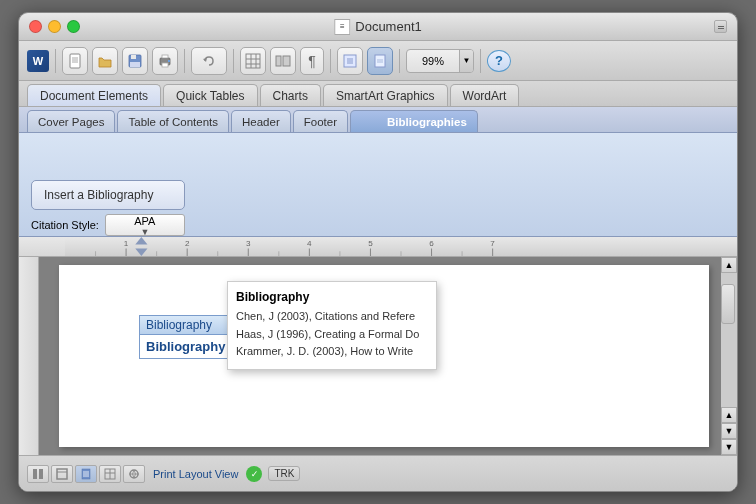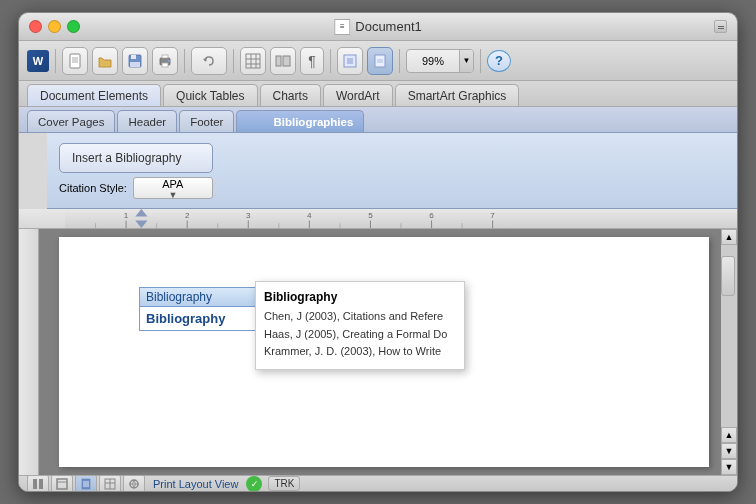--- a/index.html
+++ b/index.html
@@ -195,28 +195,27 @@
     }
     .ribbon-sub-tab.active {
       background: linear-gradient(to bottom, #aabfe8, #8aaad8);
       font-weight: 600;
       color: #fff;
       z-index: 2;
       padding-left: 36px;
     }
     
     .ribbon-content {
-      height: 76px;
+      height: 104px;
       background: linear-gradient(to bottom, #d8e4f4, #c0d0e8);
       border-bottom: 1px solid #8899bb;
       display: flex;
-      align-items: center;
+      align-items: flex-end;
       padding: 0 12px;
       gap: 16px;
-      margin-left: 28px;
     }
     .ribbon-section {
       display: flex;
       flex-direction: column;
       gap: 4px;
     }
     .insert-bib-btn {
       height: 30px;
       padding: 0 12px;
       background: linear-gradient(to bottom, #f0f4fc, #d8e0f0);
@@ -407,21 +406,21 @@
       font-weight: bold;
       color: #1a4a8a;
       background: #fff;
     }
     .bib-dropdown-arrow {
       font-size: 9px;
       color: #1a4a8a;
     }
     
     .status-bar {
-      height: 16px;
+      height: 36px;
       background: linear-gradient(to bottom, #d8d8d8, #c8c8c8);
       border-top: 1px solid #aaa;
       display: flex;
       align-items: center;
       padding: 0 8px;
       gap: 8px;
     }
     .status-view-btns {
       display: flex;
       gap: 2px;
@@ -619,30 +618,33 @@
     <div class="ribbon-tab active">
       <span>Document Elements</span>
     </div>
     <div class="ribbon-tab">
       <span>Quick Tables</span>
     </div>
     <div class="ribbon-tab">
       <span>Charts</span>
     </div>
     <div class="ribbon-tab">
+      <span>SmartArt Graphics</span>
+    </div>
+    <div class="ribbon-tab">
       <span>WordArt</span>
-    </div>
-    <div class="ribbon-tab">
-      <span>SmartArt Graphics</span>
     </div>
   </div>
 
   <div class="ribbon-tabs-sub">
     <div class="ribbon-sub-tab">
       <span>Cover Pages</span>
+    </div>
+    <div class="ribbon-sub-tab">
+      <span>Table of Contents</span>
     </div>
     <div class="ribbon-sub-tab">
       <span>Header</span>
     </div>
     <div class="ribbon-sub-tab">
       <span>Footer</span>
     </div>
     <div class="ribbon-sub-tab active">
       <span>Bibliographies</span>
     </div>
@@ -658,21 +660,21 @@
         <div class="citation-select">
           <span>APA</span>
           <span class="citation-select-arrow">▼</span>
         </div>
       </div>
     </div>
 
     <div class="bib-popup">
       <div class="bib-popup-title">Bibliography</div>
       <div class="bib-popup-item">Chen, J (2003), Citations and Refere</div>
-      <div class="bib-popup-item">Haas, J (2005), Creating a Formal Do</div>
+      <div class="bib-popup-item">Haas, J (1996), Creating a Formal Do</div>
       <div class="bib-popup-item">Krammer, J. D. (2003), How to Write</div>
     </div>
 
     <div class="bib-nav">
       <div class="nav-arrow">◀</div>
       <span>1 of 2</span>
       <div class="nav-arrow">▶</div>
     </div>
   </div>
 

